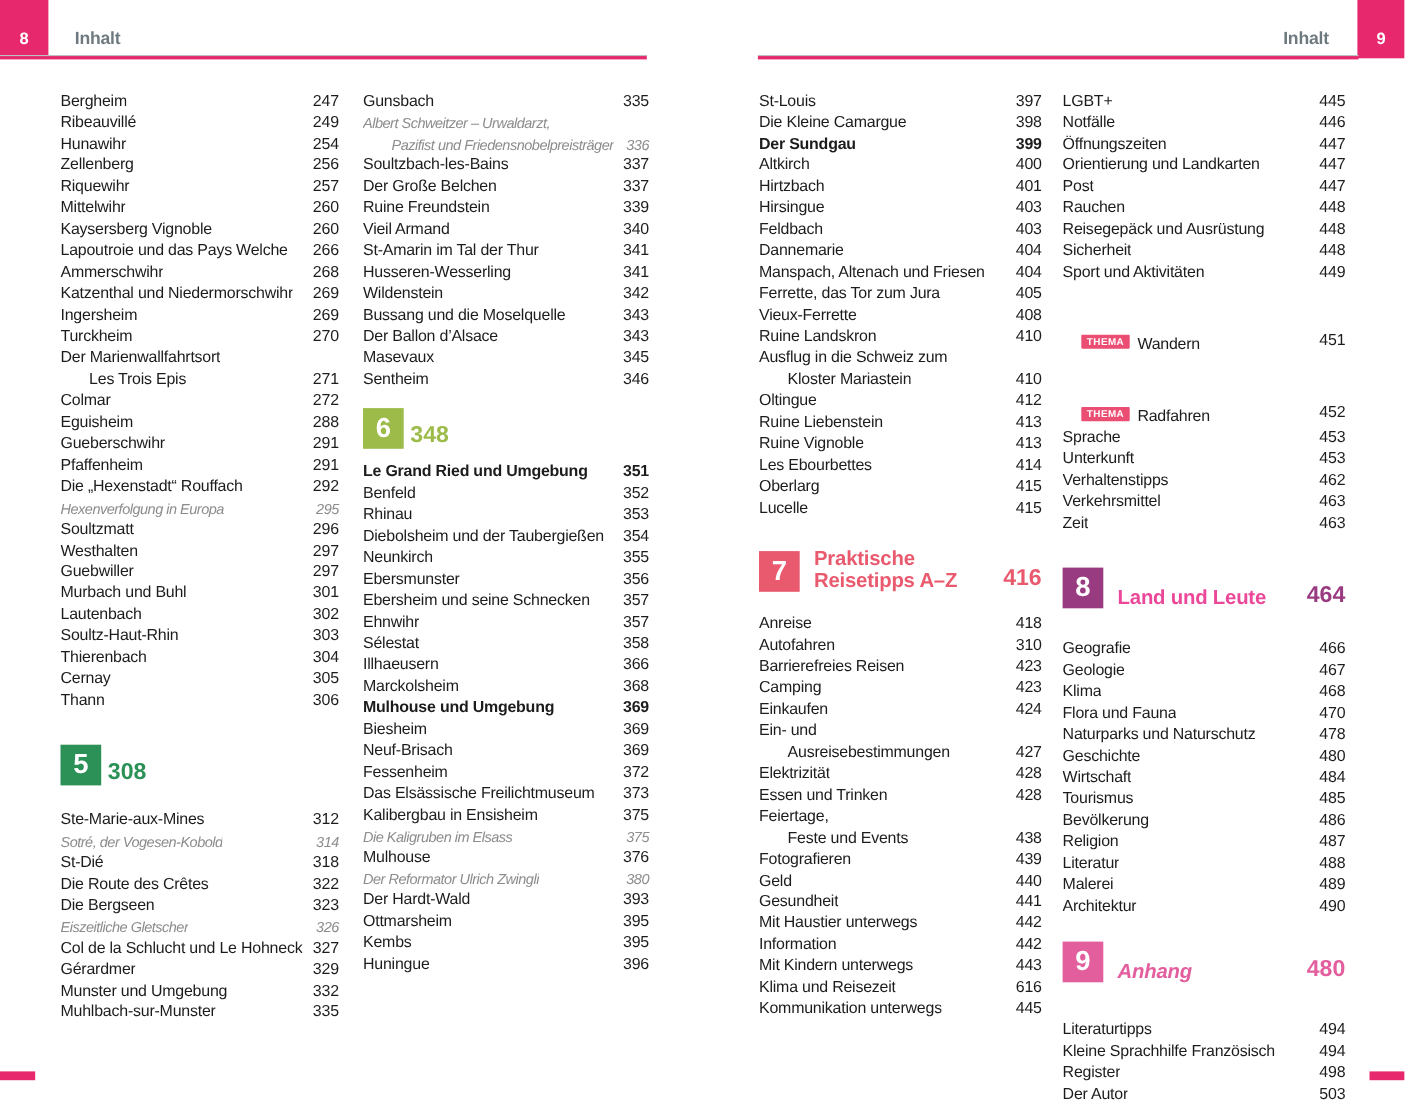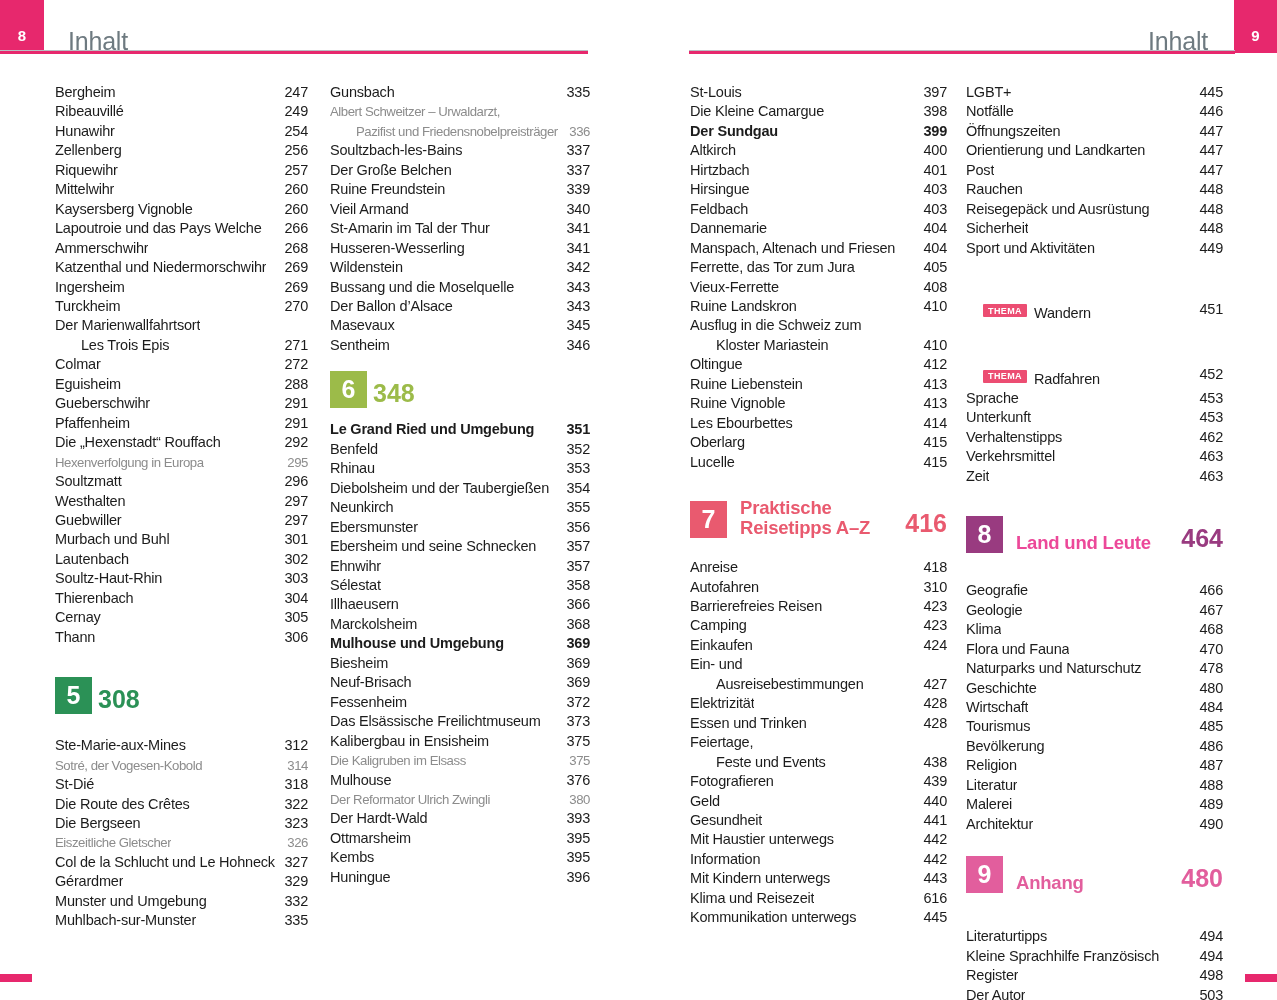--- a/index.html
+++ b/index.html
@@ -5,21 +5,21 @@
   html,body{margin:0;padding:0;background:#ffffff;}
   .spread{position:relative;width:1277px;height:1000px;background:#ffffff;overflow:hidden;
           font-family:"Liberation Sans",sans-serif;-webkit-font-smoothing:antialiased;}
 
   
   .hdr-box{position:absolute;top:0;width:44px;height:53px;background:var(--pink);
            color:#fff;font-weight:bold;font-size:15px;display:flex;align-items:flex-end;
            justify-content:center;padding-bottom:9px;box-sizing:border-box;}
   .hdr-box.left{left:0;}
   .hdr-box.right{left:1234px;width:43px;}
-  .hdr-title{position:absolute;top:27px;font-size:25px;font-weight:normal;
+  .hdr-title{position:absolute;top:27px;font-size:16px;font-weight:bold;
              color:var(--header_gray);letter-spacing:-0.2px;}
   .hdr-title.left{left:68px;}
   .hdr-title.right{right:69px;}
   .hdr-rule{position:absolute;top:50px;height:2.5px;background:var(--pink);
             border-top:1px solid #b9bfc3;}
   .hdr-rule.left{left:0;width:588px;}
   .hdr-rule.right{left:689px;width:546px;}
 
   
   .col{position:absolute;top:83px;}
@@ -27,37 +27,37 @@
   .col[data-col="1"]{left:330px;width:260px;}
   .col[data-col="2"]{left:690px;width:257px;}
   .col[data-col="3"]{left:966px;width:257px;}
 
   
   .row{display:flex;justify-content:space-between;align-items:baseline;
        line-height:19.45px;font-size:14.5px;letter-spacing:-0.2px;color:#1c1c1c;
        white-space:nowrap;}
   .lbl{overflow:hidden;}
   .pg{flex-shrink:0;margin-left:6px;}
-  .row.italic{color:var(--italic_gray);font-size:13.2px;letter-spacing:-0.45px;}
+  .row.italic{font-style:italic;color:var(--italic_gray);font-size:13.2px;letter-spacing:-0.45px;}
   .row.bold{font-weight:bold;}
   .cont{padding-left:26px;}
 
   
   .thema-lbl{padding-left:17px;display:flex;align-items:flex-start;margin-top:46px;}
   .thema-badge{background:var(--thema_badge);color:#fff;font-size:9px;font-weight:bold;
                padding:2.5px 5px 1.5px;margin-right:7px;letter-spacing:0.4px;line-height:1;
                display:inline-block;border-radius:1px;}
 
   
   .section{display:flex;align-items:flex-end;}
   .sec-box{width:37px;height:37px;flex:0 0 37px;display:flex;align-items:center;
            justify-content:center;color:#fff;font-size:25px;font-weight:bold;}
   .sec-title{flex:1;padding-left:13px;font-size:18.5px;font-weight:bold;line-height:20px;
              letter-spacing:-0.2px;}
-  .sec-page{font-size:25px;font-weight:bold;margin-left:6px;}
+  .sec-page{font-size:21px;font-weight:bold;margin-left:6px;}
   .sec-5{margin:30px 0 22px;}
   .sec-6{margin:16px 0 12px;}
   .sec-7{margin:26px 0 20px;}
   .sec-8{margin:30px 0 28px;}
   .sec-9{margin:22px 0 34px;}
 
   
   .edge-bar{position:absolute;top:974px;width:32px;height:8px;background:var(--pink);}
   .edge-bar.left{left:0;}
   .edge-bar.right{right:0;}
@@ -685,21 +685,21 @@
       <div class="row">
         <span class="lbl">Malerei</span>
         <span class="pg">489</span>
       </div>
       <div class="row">
         <span class="lbl">Architektur</span>
         <span class="pg">490</span>
       </div>
       <div class="section sec-9">
         <div class="sec-box" style="background: rgb(226, 94, 157);">9</div>
-        <div class="sec-title" style="color: rgb(226, 94, 157);">
+        <div class="sec-title" style="color: rgb(226, 94, 157); font-style: italic;">
           <div>Anhang</div>
         </div>
         <div class="sec-page" style="color: rgb(226, 94, 157);">480</div>
       </div>
       <div class="row">
         <span class="lbl">Literaturtipps</span>
         <span class="pg">494</span>
       </div>
       <div class="row">
         <span class="lbl">Kleine Sprachhilfe Französisch</span>

